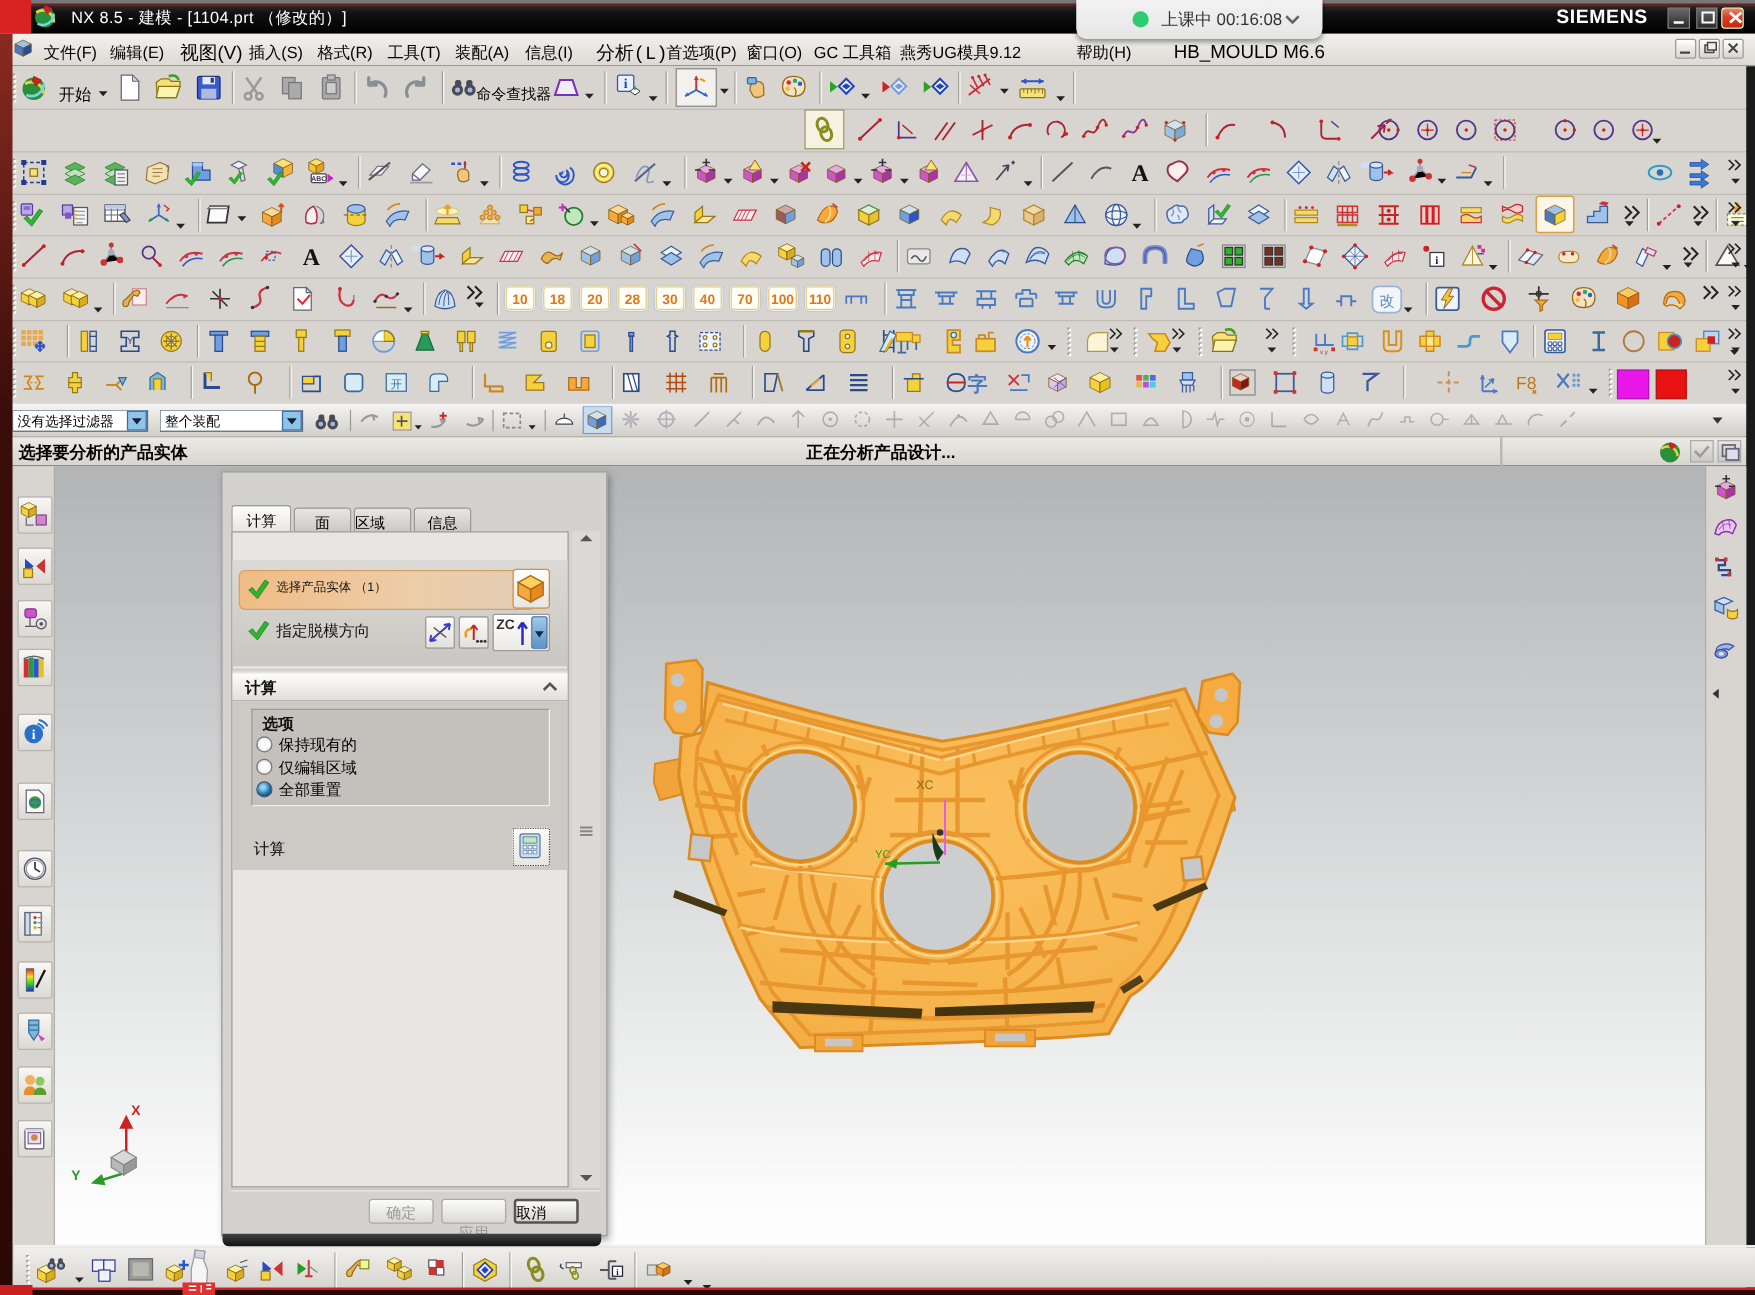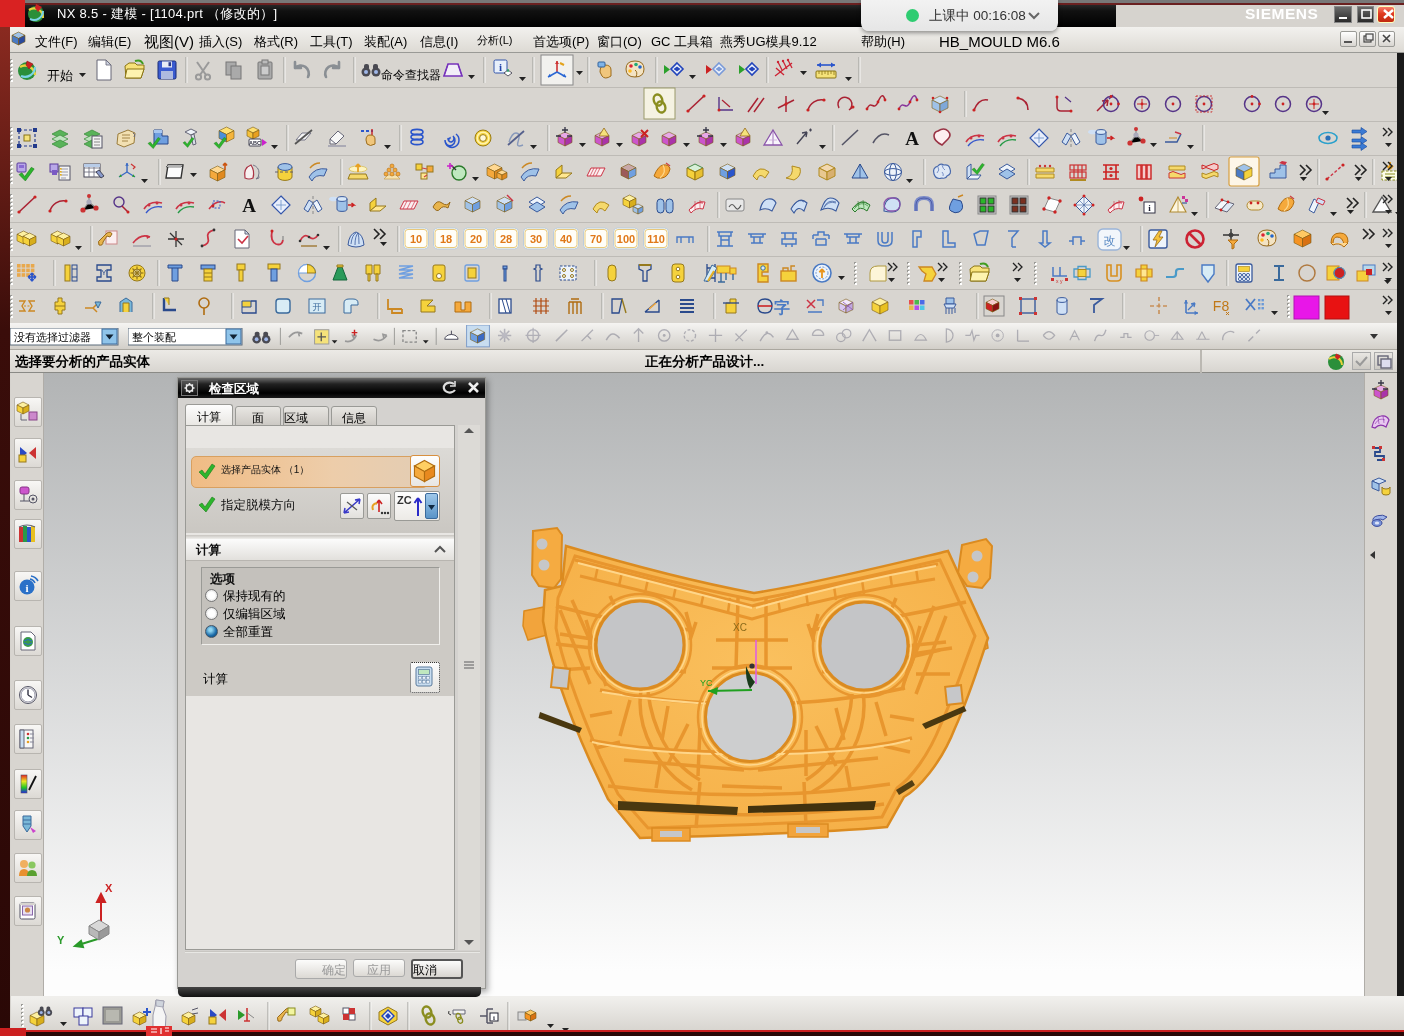--- a/index.html
+++ b/index.html
@@ -1,20 +1,20 @@
 <!DOCTYPE html>
 <html lang="zh"><head><meta charset="utf-8"><title>NX</title><style>
 *{margin:0;padding:0;box-sizing:border-box}
 html,body{width:1404px;height:1036px;overflow:hidden}
 body{font-family:"Liberation Sans",sans-serif;background:#d6d3ce;position:relative}
 .abs{position:absolute}
 </style></head>
 <body>
 
-<div class="abs" style="left:0;top:0;width:1116px;height:27px;background:linear-gradient(#3a3a3a,#111 40%,#000)">
+<div class="abs" style="left:0;top:0;width:1404px;height:27px;background:linear-gradient(#3a3a3a,#111 40%,#000)">
  <div class="abs" style="left:0;top:0;width:1404px;height:3px;background:#787878"></div>
  <div class="abs" style="left:0;top:3px;width:1404px;height:2px;background:#6a2020"></div>
  <div class="abs" style="left:0;top:0;width:25px;height:27px;background:#d92222"></div>
  <div class="abs" style="left:25px;top:2px;width:22px;height:22px">
   <svg width="22" height="22">
         <circle cx="11" cy="12" r="8" fill="#2a8f3a"></circle>
   <path d="M4,8 a9,9 0 0 1 14,8" fill="none" stroke="#e8d23c" stroke-width="2.2"></path>
   <path d="M5,17 a9,9 0 0 0 13,-8" fill="none" stroke="#7ad4e8" stroke-width="2"></path>
   <path d="M11,2 l6,3 -4,5 -3,-4 Z" fill="#cc2222"></path>
       </svg>
@@ -40,21 +40,21 @@
       </g>
     </svg>
  <div class="abs" style="left:35px;top:6px;font-size:13px;color:#000;font-family:'Liberation Sans'">文件(F)</div>
     <div class="abs" style="left:88px;top:6px;font-size:13px;color:#000;font-family:'Liberation Sans'">编辑(E)</div>
     <div class="abs" style="left:144px;top:6px;font-size:15px;color:#000;font-family:'Liberation Sans'">视图(V)</div>
     <div class="abs" style="left:199px;top:6px;font-size:13px;color:#000;font-family:'Liberation Sans'">插入(S)</div>
     <div class="abs" style="left:254px;top:6px;font-size:13px;color:#000;font-family:'Liberation Sans'">格式(R)</div>
     <div class="abs" style="left:310px;top:6px;font-size:13px;color:#000;font-family:'Liberation Sans'">工具(T)</div>
     <div class="abs" style="left:364px;top:6px;font-size:13px;color:#000;font-family:'Liberation Sans'">装配(A)</div>
     <div class="abs" style="left:420px;top:6px;font-size:13px;color:#000;font-family:Liberation Sans, sans-serif">信息(I)</div>
-    <div class="abs" style="left:477px;top:6px;font-size:11px;color:#000;font-family:Liberation Sans, sans-serif">分析(L)</div>
+    <div class="abs" style="left:477px;top:6px;font-size:15px;color:#000;font-family:Liberation Mono, monospace">分析(L)</div>
     <div class="abs" style="left:533px;top:6px;font-size:13px;color:#000;font-family:'Liberation Sans'">首选项(P)</div>
     <div class="abs" style="left:597px;top:6px;font-size:13px;color:#000;font-family:'Liberation Sans'">窗口(O)</div>
     <div class="abs" style="left:651px;top:6px;font-size:13px;color:#000;font-family:'Liberation Sans'">GC 工具箱</div>
     <div class="abs" style="left:720px;top:6px;font-size:13px;color:#000;font-family:'Liberation Sans'">燕秀UG模具9.12</div>
     <div class="abs" style="left:861px;top:6px;font-size:13px;color:#000;font-family:'Liberation Sans'">帮助(H)</div>
     <div class="abs" style="left:939px;top:6px;font-size:15px;color:#000;font-family:'Liberation Sans'">HB_MOULD M6.6</div>
  <div class="abs" style="left:1340px;top:4px;width:17px;height:16px;border:1px solid #9a9a96;border-radius:2px;background:linear-gradient(#fff,#d8d5d0)"><svg width="15" height="14">
         <path d="M3,10 h8" stroke="#444" stroke-width="1.8"></path>
       </svg></div>
  <div class="abs" style="left:1359px;top:4px;width:17px;height:16px;border:1px solid #9a9a96;border-radius:2px;background:linear-gradient(#fff,#d8d5d0)"><svg width="15" height="14">
@@ -2355,40 +2355,20 @@
  <path d="M708,691 l10,-4 -1,8 Z" fill="#20a020"></path>
  <text x="700" y="686" font-size="9" fill="#20a020" font-family="Liberation Sans">YC</text>
  <path d="M746,666 q5,12 9,16 l-5,7 q-5,-10 -4,-23 Z" fill="#1a3a1a"></path>
  <circle cx="752" cy="666" r="2.6" fill="#333"></circle>
  <text x="733" y="631" font-size="10" fill="#8a6a1a" font-family="Liberation Sans">XC</text>
 </g>
 </svg>
 <div class="abs" style="left:177px;top:377px;width:309px;height:621px">
  <div class="abs" style="left:0;top:0;width:309px;height:612px;background:#d4d2cf;border:1px solid #9a9a96;box-shadow:2px 3px 6px rgba(0,0,0,0.35)"></div>
 
- <div class="abs" style="left:1px;top:1px;width:307px;height:20px;background:linear-gradient(#6a6a6a,#222 30%,#000 75%,#1a1a1a)">
-   <div class="abs" style="left:3px;top:2px;width:17px;height:16px;background:linear-gradient(#555,#111);border:1px solid #777">
-     <svg width="15" height="14">
-          <g fill="none" stroke="#eee" stroke-width="1.4">
-            <circle cx="7.5" cy="7" r="3.2"></circle>
-          </g>
-          <g stroke="#eee" stroke-width="1.6">
-     <path d="M7.5,2 v2 M7.5,10 v2 M2.5,7 h2 M10.5,7 h2 M4,3.5 l1.4,1.4 M9.6,9.1 l1.4,1.4 M11,3.5 l-1.4,1.4 M5.4,9.1 L4,10.5"></path>
-          </g>
-        </svg>
-   </div>
-   <div class="abs" style="left:31px;top:3px;color:#fff;font-size:12.5px;font-weight:bold">检查区域</div>
-   <svg class="abs" style="left:263px;top:2px" width="18" height="16">
-        <path d="M13,4 a6,5 0 1 0 1,6" fill="none" stroke="#ddd" stroke-width="2.2"></path>
-        <path d="M14,1 v5 h-5" fill="none" stroke="#ddd" stroke-width="1.6"></path>
-      </svg>
-   <svg class="abs" style="left:287px;top:2px" width="18" height="16">
-        <path d="M4,3 l9,9 M13,3 l-9,9" stroke="#eee" stroke-width="2.6"></path>
-      </svg>
- </div>
 
  <div class="abs" style="left:8px;top:27px;width:48px;height:22px;background:linear-gradient(#fdfdfd,#e8e6e2);border:1px solid #9a9a96;border-bottom:none;border-radius:3px 3px 0 0;text-align:center;font-size:12px;padding-top:4px">计算</div>
  <div class="abs" style="left:58px;top:29px;width:46px;height:20px;background:linear-gradient(#e8e6e2,#ccc9c4);border:1px solid #9a9a96;border-radius:3px 3px 0 0;text-align:center;font-size:12px;padding-top:3px">面</div>
  <div class="abs" style="left:106px;top:29px;width:46px;height:20px;background:linear-gradient(#e8e6e2,#ccc9c4);border:1px solid #9a9a96;border-radius:3px 3px 0 0;text-align:left;font-size:12px;padding-top:3px">区域</div>
  <div class="abs" style="left:154px;top:29px;width:46px;height:20px;background:linear-gradient(#e8e6e2,#ccc9c4);border:1px solid #9a9a96;border-radius:3px 3px 0 0;text-align:center;font-size:12px;padding-top:3px">信息</div>
 
  <div class="abs" style="left:8px;top:48px;width:270px;height:525px;background:#e8e6e3;border:1px solid #9a9a96"></div>
 
  <div class="abs" style="left:281px;top:48px;width:22px;height:525px;background:#dcdad6">
    <svg width="22" height="525">
@@ -2477,22 +2457,22 @@
           <rect x="11.5" y="13.5" width="3" height="2.6"></rect>
           <rect x="15.5" y="13.5" width="3" height="2.6"></rect>
           <rect x="7.5" y="17.5" width="3" height="2.6"></rect>
           <rect x="11.5" y="17.5" width="3" height="2.6"></rect>
           <rect x="15.5" y="17.5" width="3" height="2.6"></rect>
         </g>
       </svg>
  </div>
 
  <div class="abs" style="left:8px;top:574px;width:295px;height:2px;background:linear-gradient(#b8b5b0,#f8f8f6)"></div>
- <div class="abs" style="left:118px;top:582px;width:52px;height:20px;background:linear-gradient(#fcfcfb,#dcd9d4);border:1px solid #aaa;border-radius:3px;text-align:right;font-size:12px;color:#999;padding-top:2px">确定</div>
- <div class="abs" style="left:176px;top:582px;width:52px;height:18px;background:linear-gradient(#fcfcfb,#dcd9d4);border:1px solid #aaa;border-radius:3px;text-align:center;font-size:12px;color:#999;padding-top:2px">应用</div>
+ <div class="abs" style="left:118px;top:582px;width:52px;height:20px;background:linear-gradient(#fcfcfb,#dcd9d4);border:1px solid #aaa;border-radius:3px;text-align:center;font-size:12px;color:#999;padding-top:2px">确定</div>
+ <div class="abs" style="left:176px;top:582px;width:52px;height:18px;background:linear-gradient(#fcfcfb,#dcd9d4);border:1px solid #aaa;border-radius:3px;text-align:center;font-size:12px;color:#999;padding-top:18px">应用</div>
  <div class="abs" style="left:234px;top:582px;width:52px;height:20px;background:linear-gradient(#fcfcfb,#d8d5d0);border:2px solid #555;border-radius:3px;font-size:12px;color:#000;padding-top:1px">取消</div>
 
  <div class="abs" style="left:1px;top:610px;width:303px;height:10px;background:linear-gradient(#444,#111);border-radius:0 0 5px 5px"></div>
 </div>
 <div class="abs" style="left:1364px;top:373px;width:33px;height:623px;background:#d8d5d0;border-left:1px solid #b0ada8">
  <svg width="33" height="260">
   <g transform="translate(4,6)">
         <g transform="translate(5,6)">
           <path d="M7.0,0 L14,3.5 L7.0,7.0 L0,3.5 Z" fill="#e8a8e8" stroke="#7a5a10" stroke-width="0.6"></path>
           <path d="M0,3.5 L7.0,7.0 L7.0,14 L0,10.5 Z" fill="#cc55cc" stroke="#7a5a10" stroke-width="0.6"></path>

